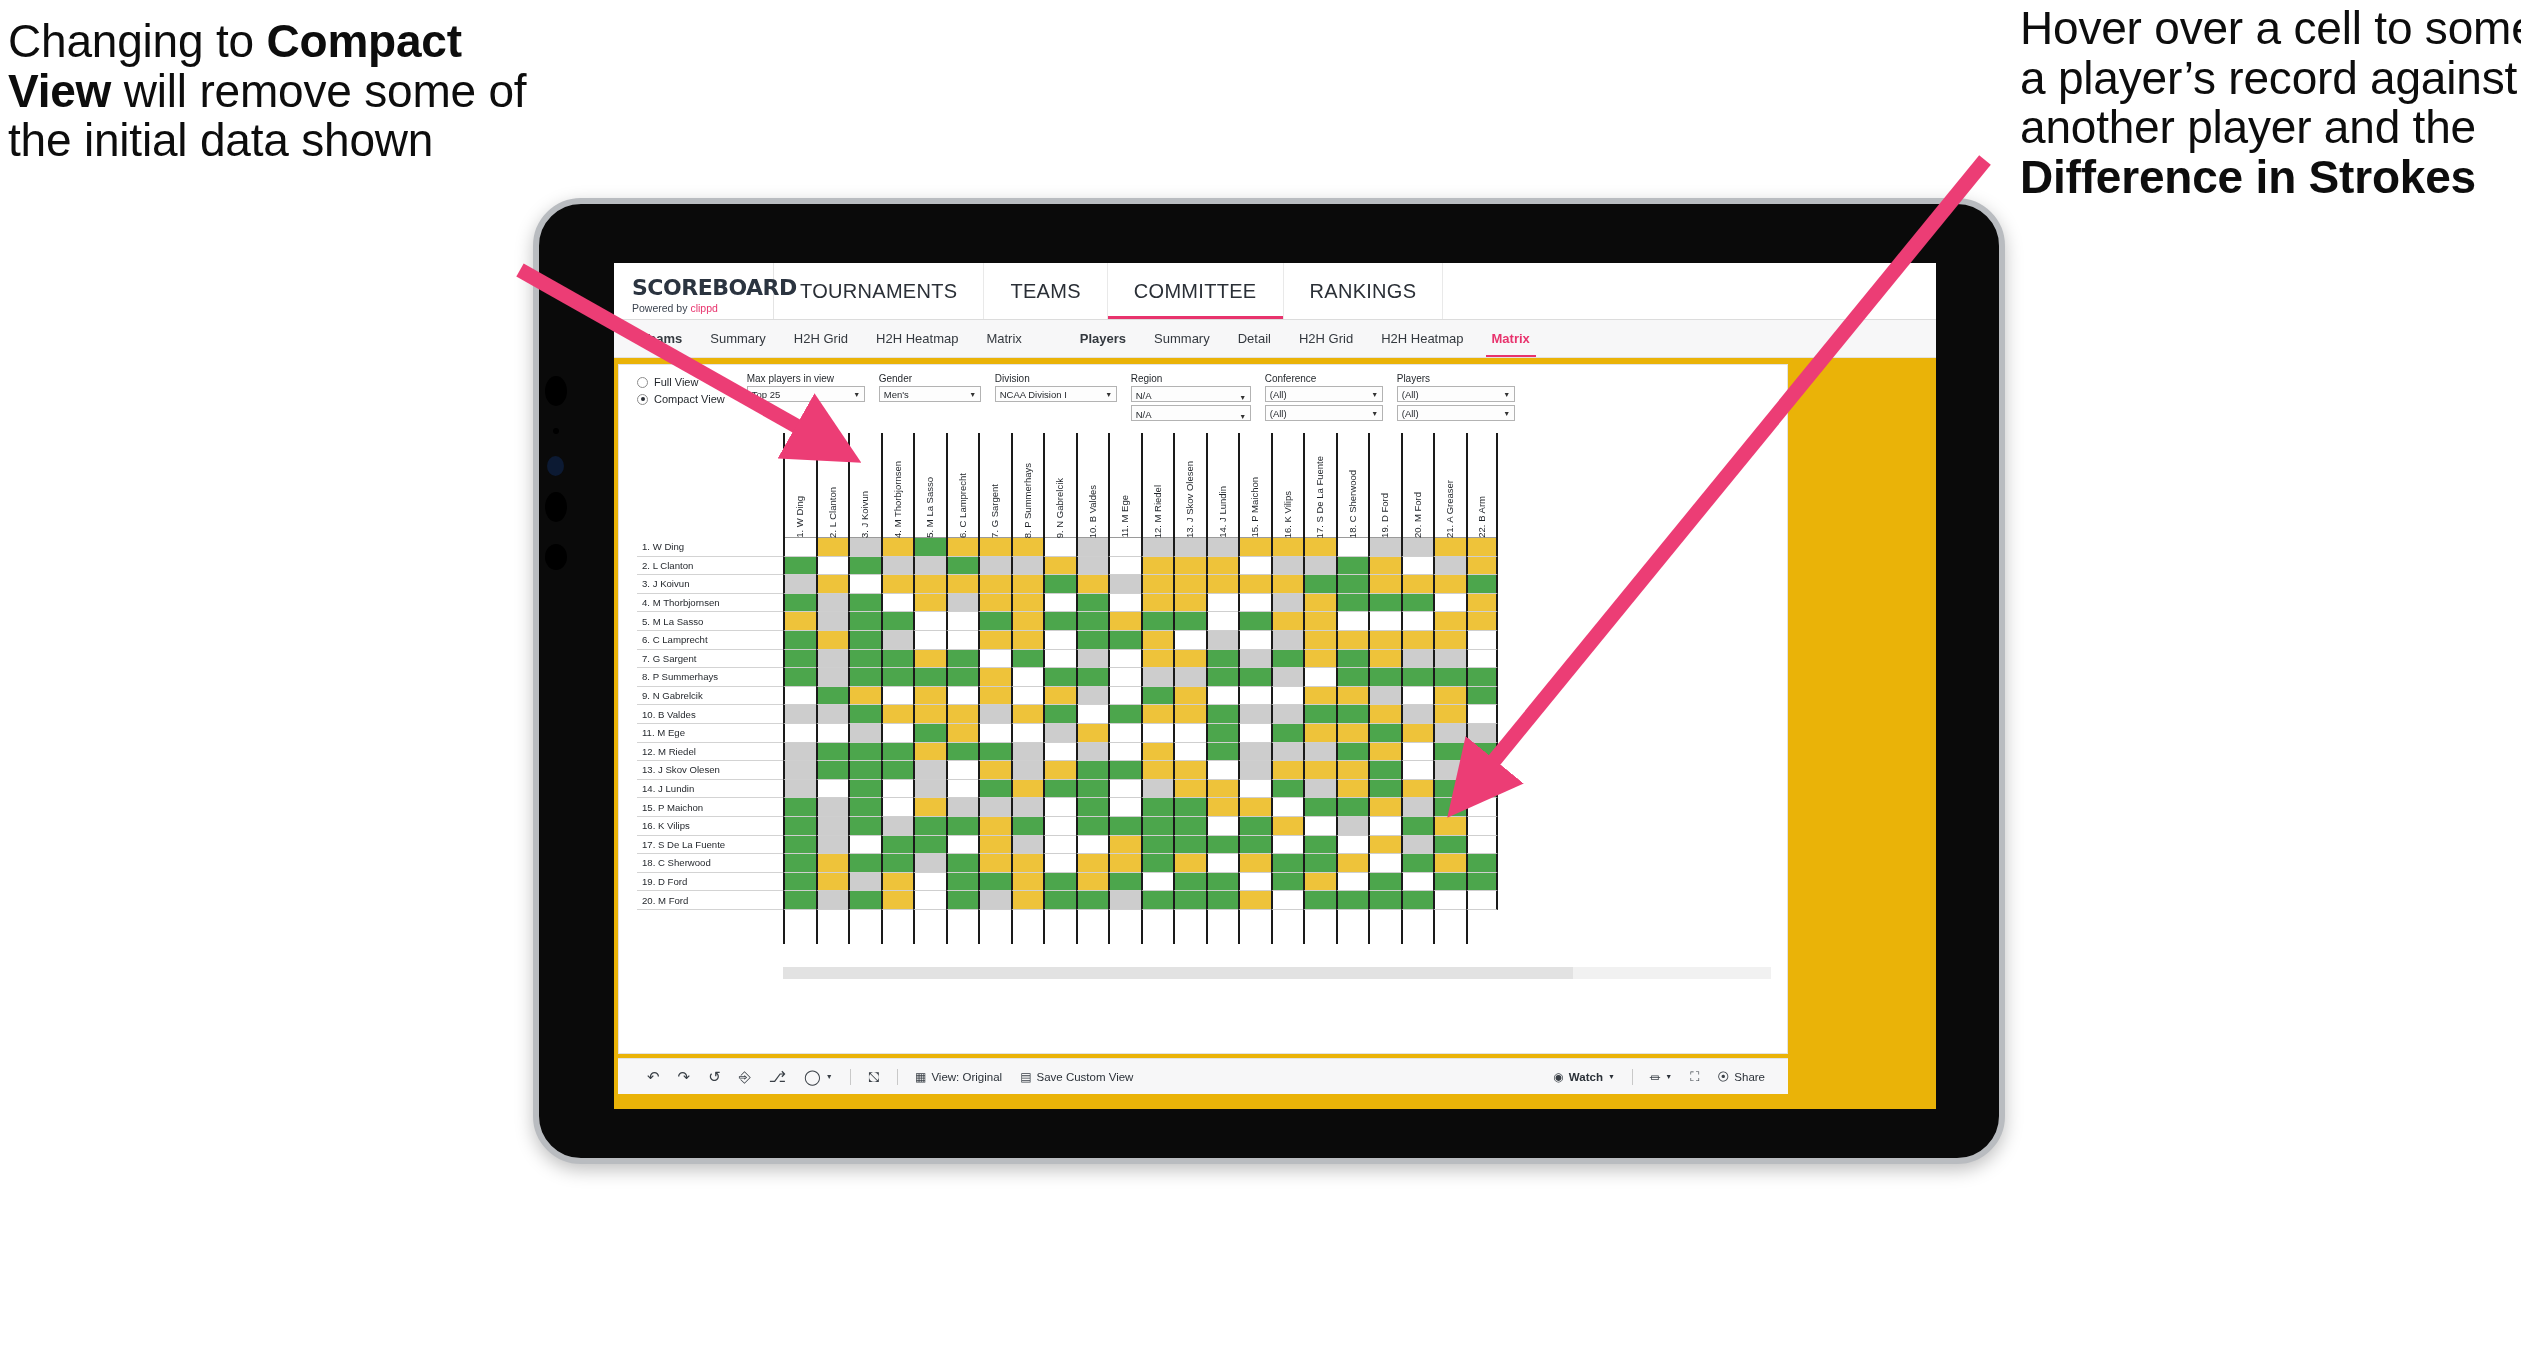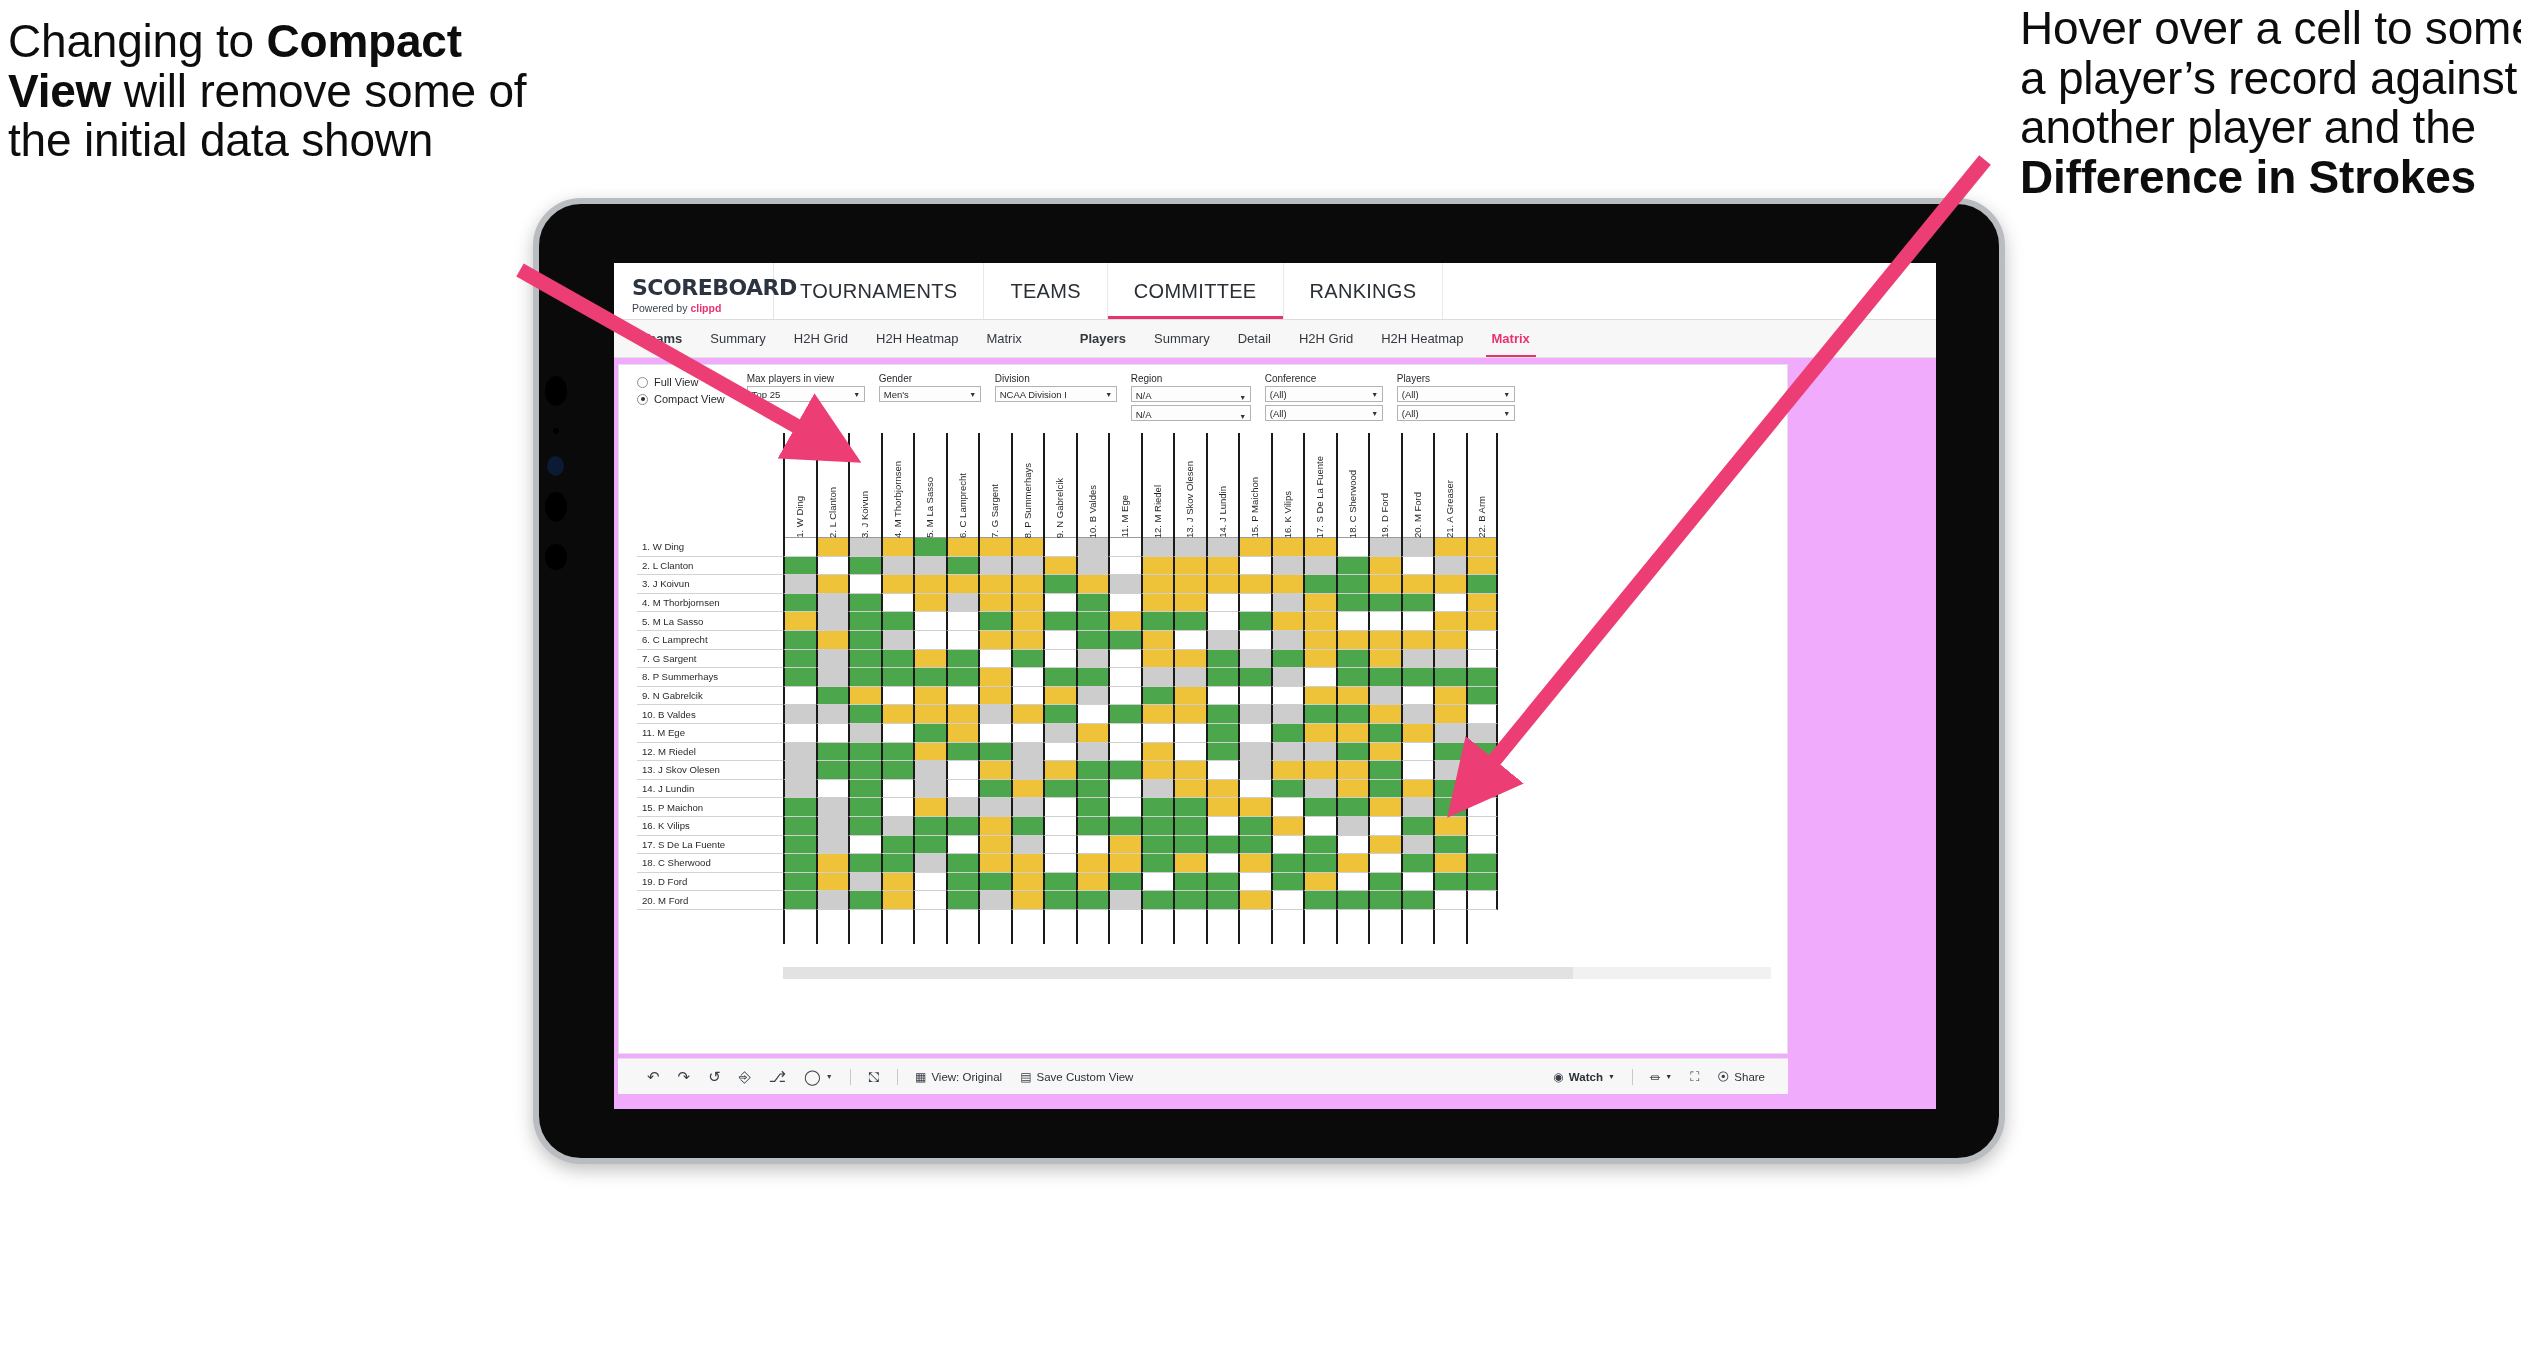--- a/index.html
+++ b/index.html
@@ -63,21 +63,21 @@
   }
   #brand .logo {
     font-family: "DejaVu Sans", sans-serif;
     font-weight: bold;
     font-size: 22px;
     letter-spacing: -0.5px;
     color: #2b3440;
     line-height: 1;
   }
   #brand .powered { font-size: 10.5px; color: #3c4450; margin-top: 3px; }
-  #brand .powered .clippd { color: #e8336d; font-weight: bold; }
+  #brand .powered .clippd { color: #e8336d; font-weight: normal; }
 
   .topnav-item {
     display: flex; align-items: center;
     padding: 0 26px;
     font-size: 20px;
     color: #2a2f36;
     letter-spacing: 0.3px;
     border-right: 1px solid #e9e9e9;
     position: relative;
     cursor: pointer;
@@ -114,21 +114,21 @@
   .subnav-item.sel { color: #e8336d; font-weight: bold; }
   .subnav-item.sel::after {
     content: ""; position: absolute; left: 8px; right: 8px; bottom: 0;
     height: 2.5px; background: #e8336d;
   }
 
   
   #workspace {
     position: relative;
     height: 751px;
-    background: #f0abfc;
+    background: #eab308;
     padding: 10px 0 0 4px;
   }
   #sheet {
     position: absolute;
     left: 4px; top: 6px;
     width: 1170px; height: 690px;
     background: #ffffff;
     border: 1px solid #e3e3e3;
     overflow: hidden;
   }

